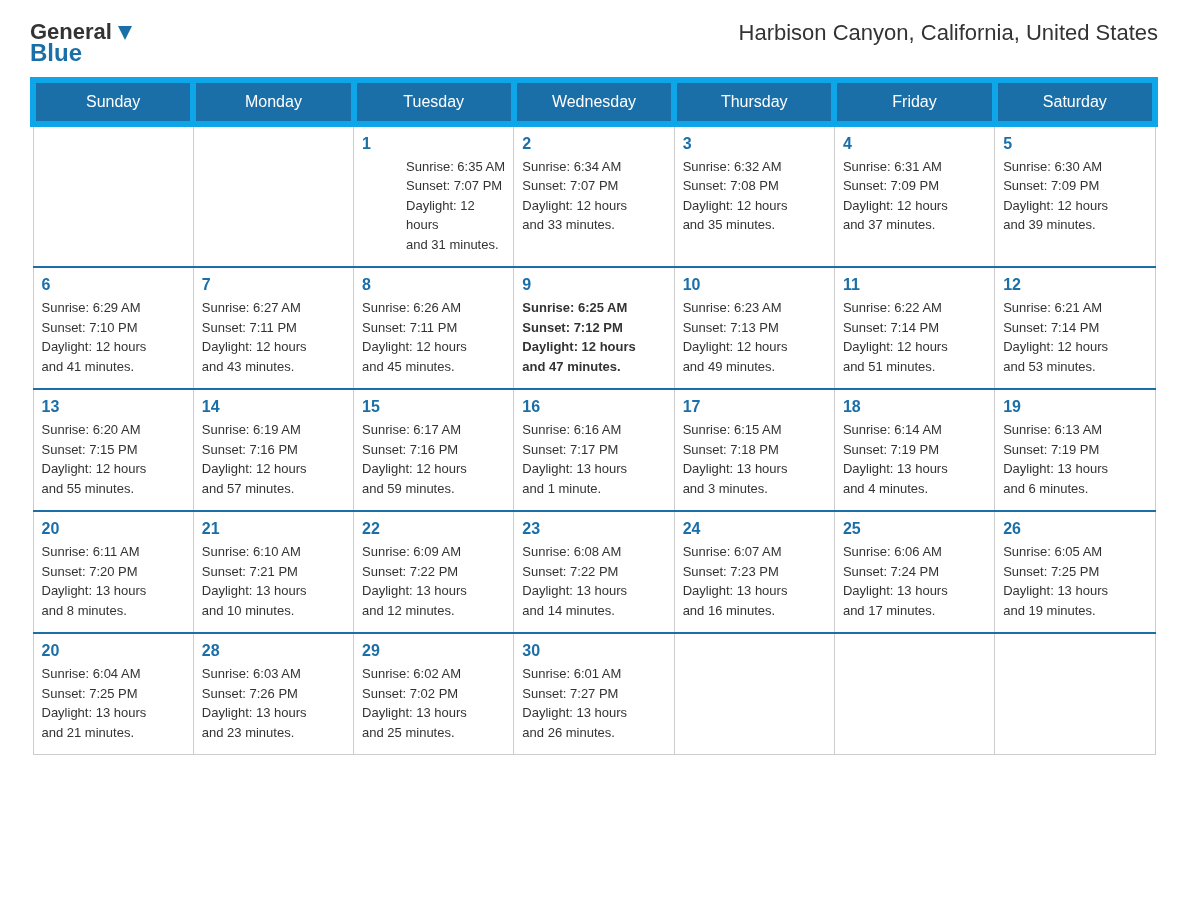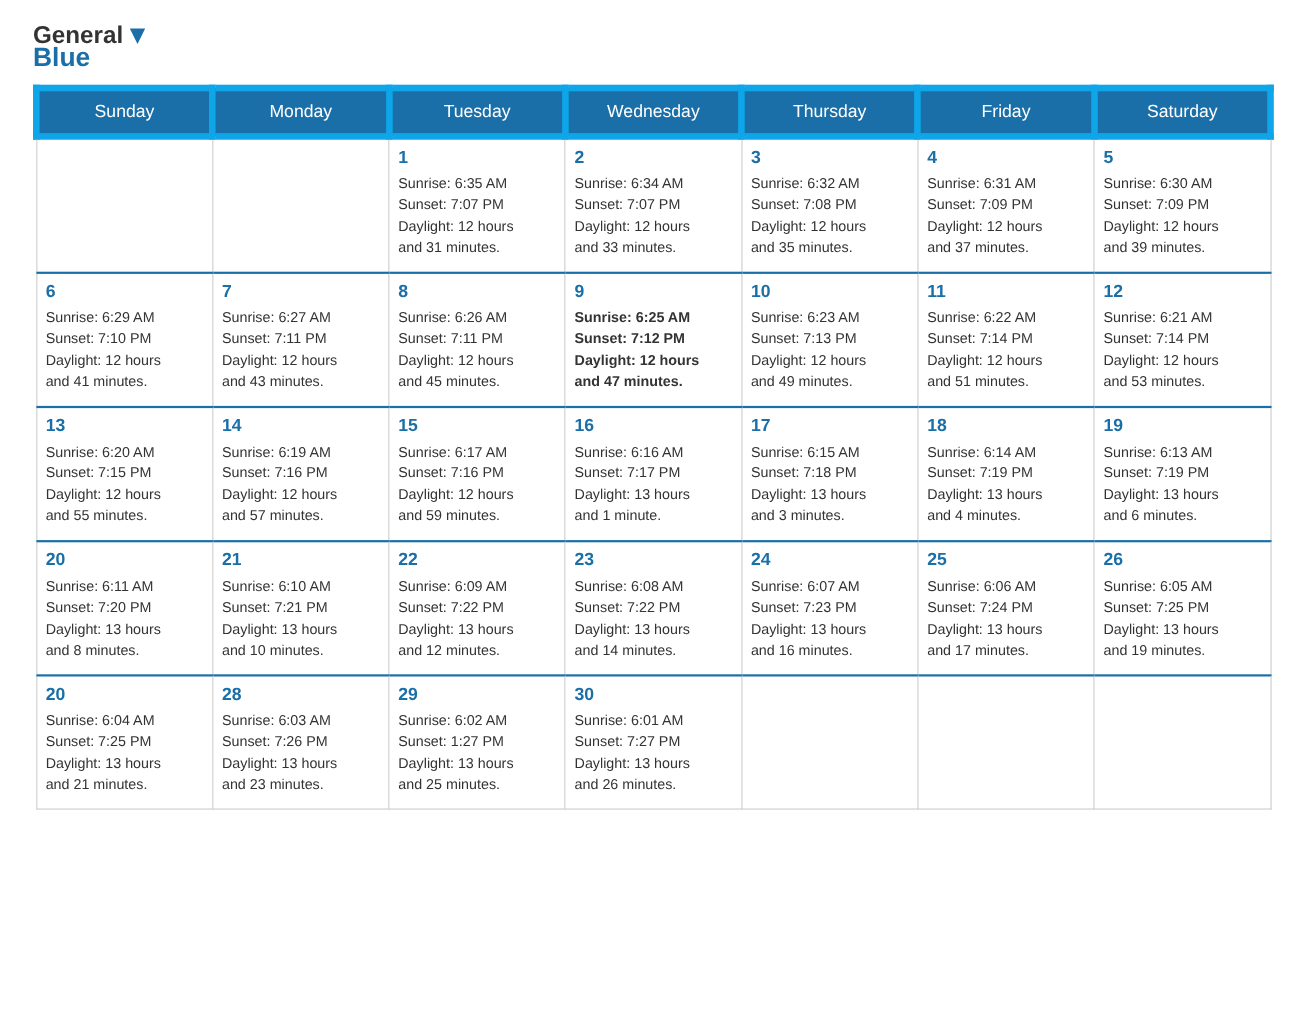--- a/index.html
+++ b/index.html
@@ -88,20 +88,21 @@
   <div class="logo">
     <div class="logo-line1">
       <span class="logo-text">General</span>
       <svg width="22" height="22" viewBox="0 0 22 22" style="margin-left:2px;margin-top:2px;">
         <polygon points="4,4 18,4 11,18" fill="#1a6fa8"></polygon>
       </svg>
     </div>
     <span class="logo-text" style="color:#1a6fa8; font-size:24px; font-weight:bold; margin-top:-4px;">Blue</span>
   </div>
   <div class="title-block">
+    <h2>Harbison Canyon, California, United States</h2>
   </div>
 </div>
 
 <table>
   <thead>
     <tr>
     <th>Sunday</th>
         <th>Monday</th>
         <th>Tuesday</th>
         <th>Wednesday</th>
@@ -109,21 +110,21 @@
         <th>Friday</th>
         <th>Saturday</th>
       </tr>
   </thead>
   <tbody id="calendar-body">
   <tr>
         <td class="empty-cell"></td>
         <td class="empty-cell"></td>
         <td>
           <span class="day-num">1</span>
-          <div class="day-info" style="white-space: pre-line;">Sunrise: 6:35 AM
+          <div class="day-info" style="white-space: pre-line; margin-left: 44px;">Sunrise: 6:35 AM
 Sunset: 7:07 PM
 Daylight: 12 hours
 and 31 minutes.</div>
         </td>
         <td>
           <span class="day-num">2</span>
           <div class="day-info" style="white-space: pre-line;">Sunrise: 6:34 AM
 Sunset: 7:07 PM
 Daylight: 12 hours
 and 33 minutes.</div>
@@ -314,21 +315,21 @@
         <td>
           <span class="day-num">28</span>
           <div class="day-info" style="white-space: pre-line;">Sunrise: 6:03 AM
 Sunset: 7:26 PM
 Daylight: 13 hours
 and 23 minutes.</div>
         </td>
         <td>
           <span class="day-num">29</span>
           <div class="day-info" style="white-space: pre-line;">Sunrise: 6:02 AM
-Sunset: 1:27 PM
+Sunset: 7:02 PM
 Daylight: 13 hours
 and 25 minutes.</div>
         </td>
         <td>
           <span class="day-num">30</span>
           <div class="day-info" style="white-space: pre-line;">Sunrise: 6:01 AM
 Sunset: 7:27 PM
 Daylight: 13 hours
 and 26 minutes.</div>
         </td>

